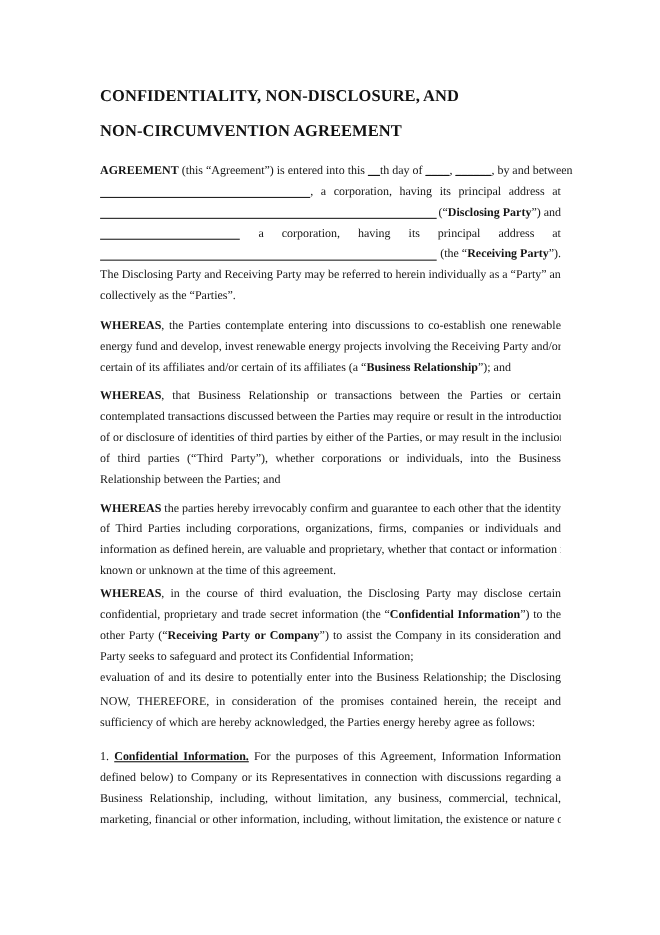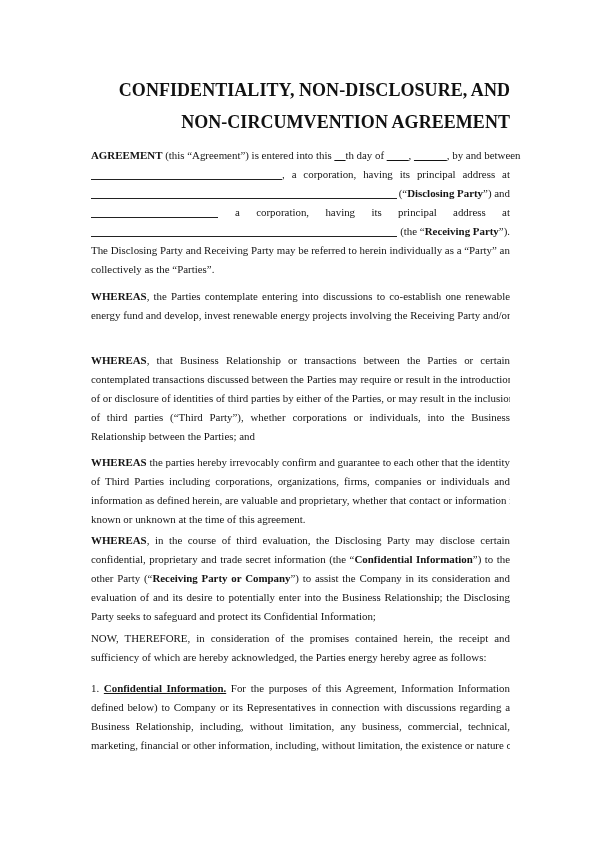--- a/index.html
+++ b/index.html
@@ -18,23 +18,23 @@
   .page {
     position: absolute;
     left: 91px;
     top: 0;
     width: 419px;
   }
   .title {
     position: absolute;
     left: 0;
     width: 419px;
-    text-align: right;
+    text-align: left;
     font-weight: bold;
-    font-size: 18px;
+    font-size: 15px;
     letter-spacing: 0.05px;
     color: #111;
   }
   .title.l1 { top: 80px; }
   .title.l2 { top: 112px; }
 
   .para {
     position: absolute;
     left: 0;
     width: 419px;
@@ -120,20 +120,21 @@
       <span class="fill" style="width:306px;"></span>
       <span style="flex:1;text-align:right;"><span>(the “</span><b>Receiving Party</b><span>”).</span></span>
     </div>
     <span class="line">The Disclosing Party and Receiving Party may be referred to herein individually as a “Party” and</span>
     <span class="line last">collectively as the “Parties”.</span>
   </div>
 
   <div class="para" style="top:287px;">
     <span class="line"><b>WHEREAS</b><span>, the Parties contemplate entering into discussions to co-establish one renewable</span></span>
     <span class="line">energy fund and develop, invest renewable energy projects involving the Receiving Party and/or</span>
+    <span class="line last"><span>certain of its affiliates and/or certain of its affiliates (a “</span><b>Business Relationship</b><span>”); and</span></span>
   </div>
 
   <div class="para" style="top:351px;">
     <span class="line"><b>WHEREAS</b><span>, that Business Relationship or transactions between the Parties or certain</span></span>
     <span class="line">contemplated transactions discussed between the Parties may require or result in the introduction</span>
     <span class="line">of or disclosure of identities of third parties by either of the Parties, or may result in the inclusion</span>
     <span class="line">of third parties (“Third Party”), whether corporations or individuals, into the Business</span>
     <span class="line last">Relationship between the Parties; and</span>
   </div>
 
@@ -141,22 +142,22 @@
     <span class="line"><b>WHEREAS</b><span> the parties hereby irrevocably confirm and guarantee to each other that the identity</span></span>
     <span class="line">of Third Parties including corporations, organizations, firms, companies or individuals and</span>
     <span class="line">information as defined herein, are valuable and proprietary, whether that contact or information is</span>
     <span class="line last">known or unknown at the time of this agreement.</span>
   </div>
 
   <div class="para" style="top:531px;">
     <span class="line"><b>WHEREAS</b><span>, in the course of third evaluation, the Disclosing Party may disclose certain</span></span>
     <span class="line"><span>confidential, proprietary and trade secret information (the “</span><b>Confidential Information</b><span>”) to the</span></span>
     <span class="line"><span>other Party (“</span><b>Receiving Party or Company</b><span>”) to assist the Company in its consideration and</span></span>
+    <span class="line last">Party seeks to safeguard and protect its Confidential Information;</span>
     <span class="line">evaluation of and its desire to potentially enter into the Business Relationship; the Disclosing</span>
-    <span class="line last">Party seeks to safeguard and protect its Confidential Information;</span>
   </div>
 
   <div class="para" style="top:629px;">
     <span class="line">NOW, THEREFORE, in consideration of the promises contained herein, the receipt and</span>
     <span class="line last">sufficiency of which are hereby acknowledged, the Parties energy hereby agree as follows:</span>
   </div>
 
   <div class="para" style="top:679px;">
     <span class="line"><span>1. </span><b><u>Confidential Information.</u></b><span> For the purposes of this Agreement, Information Information</span></span>
     <span class="line">defined below) to Company or its Representatives in connection with discussions regarding a</span>

